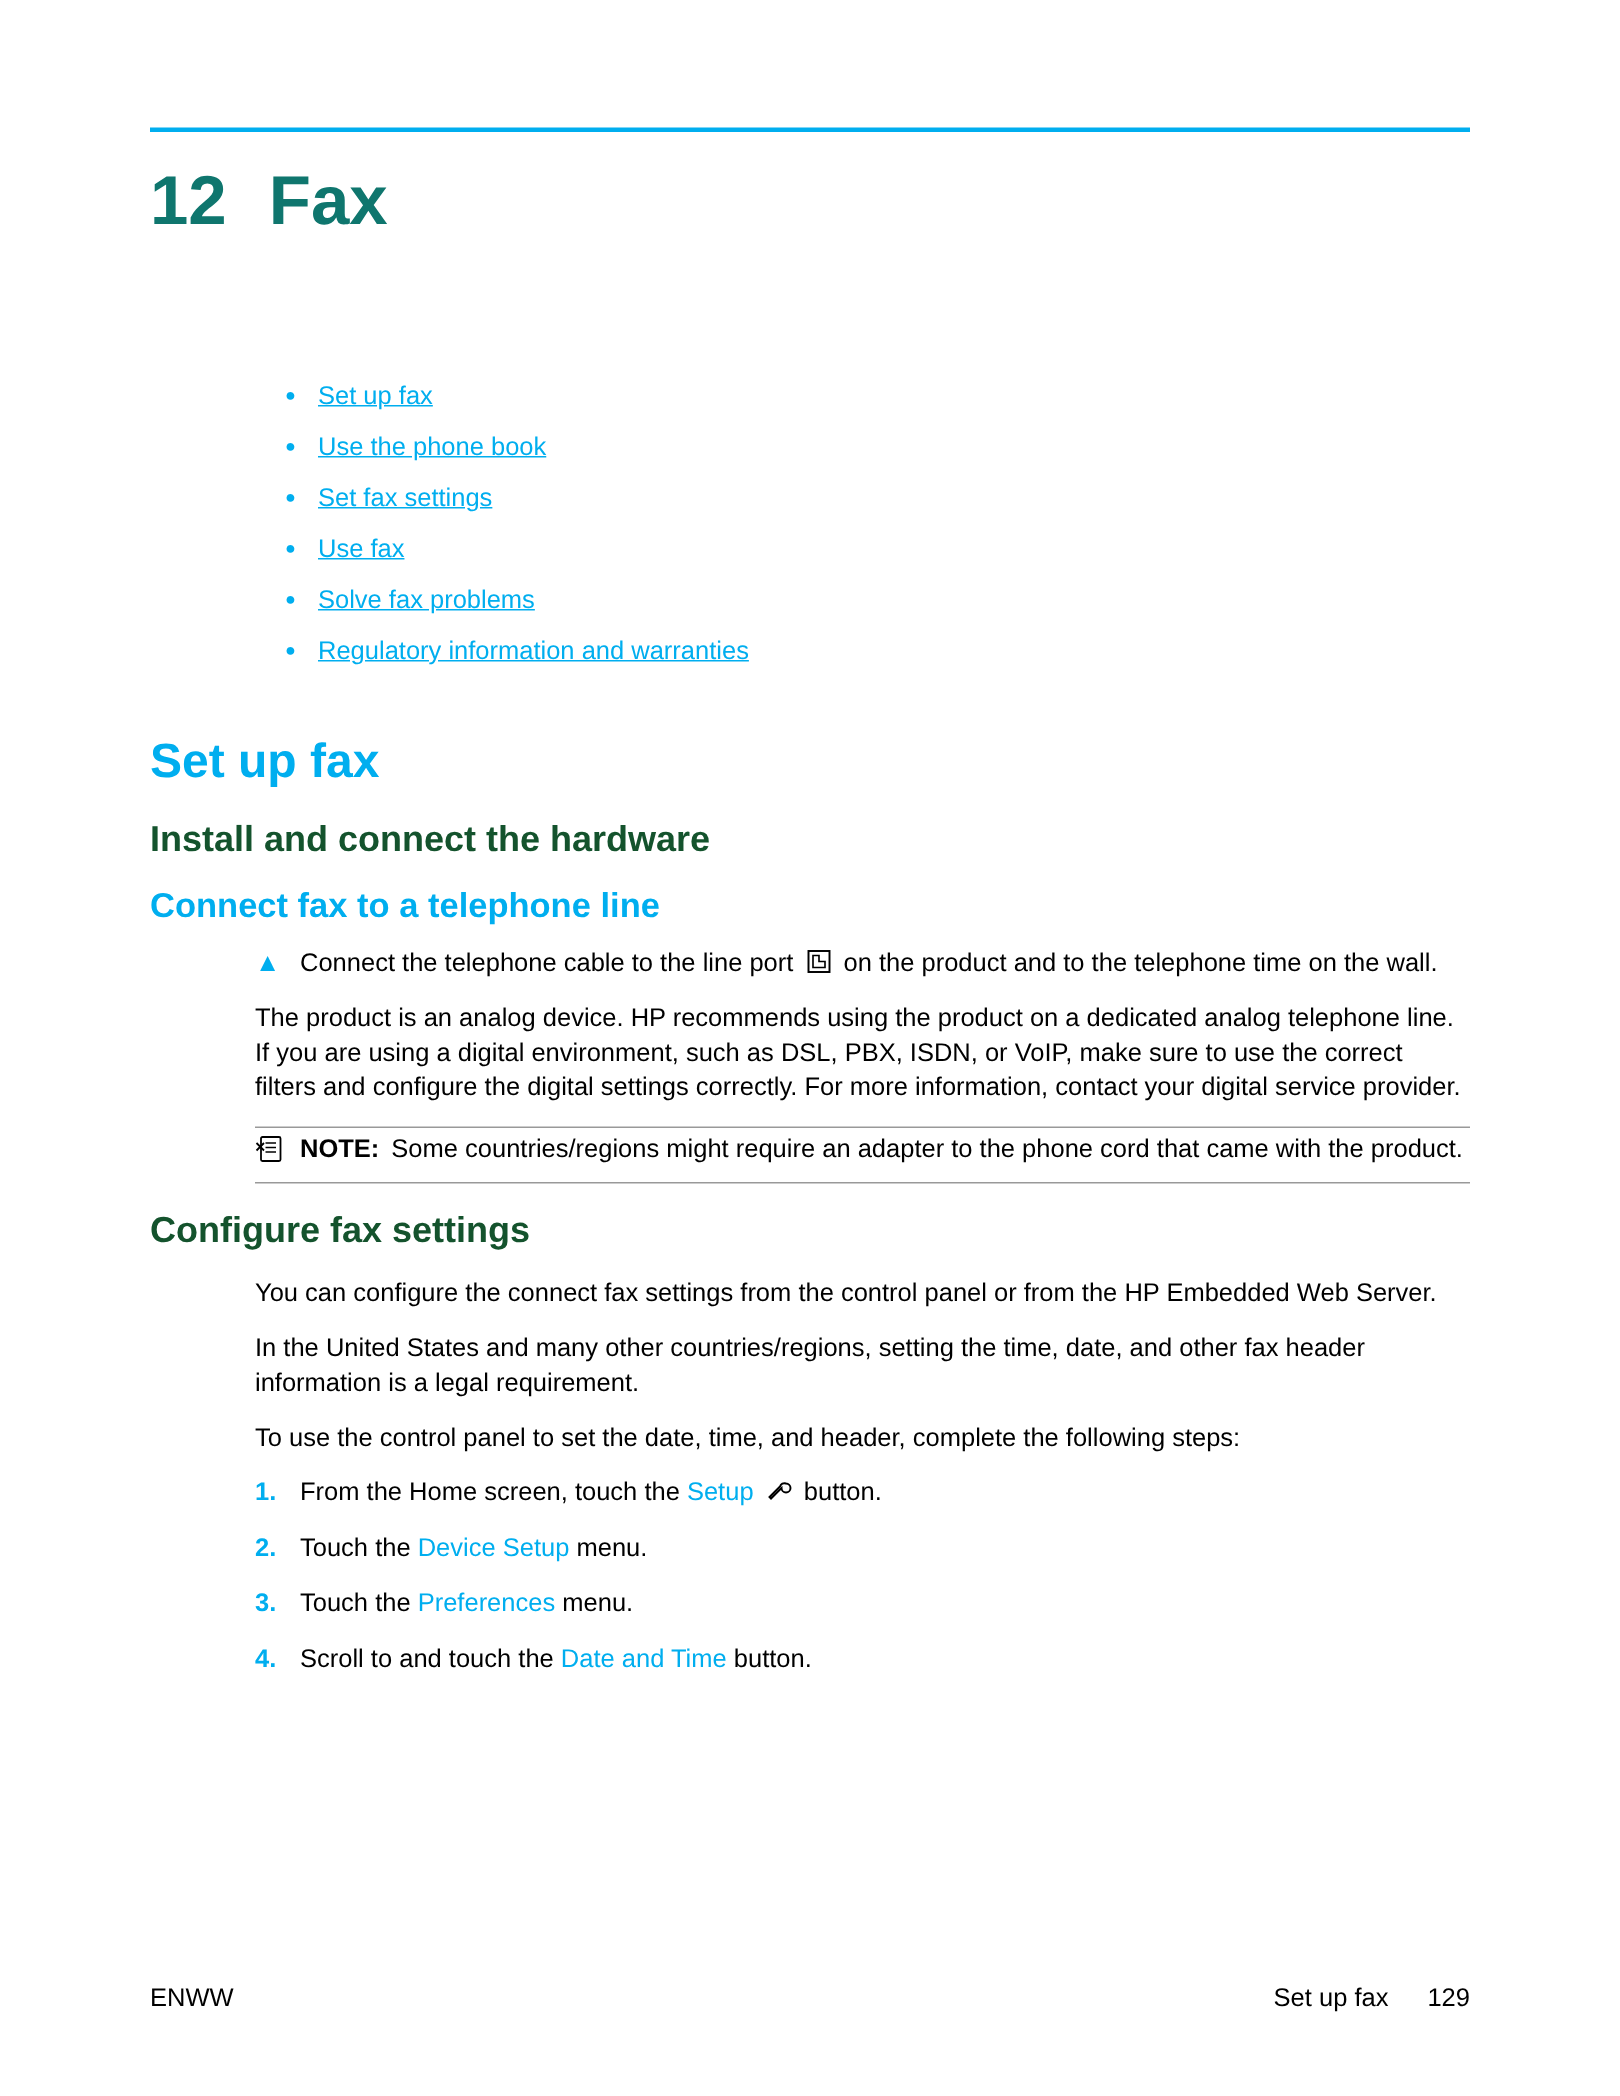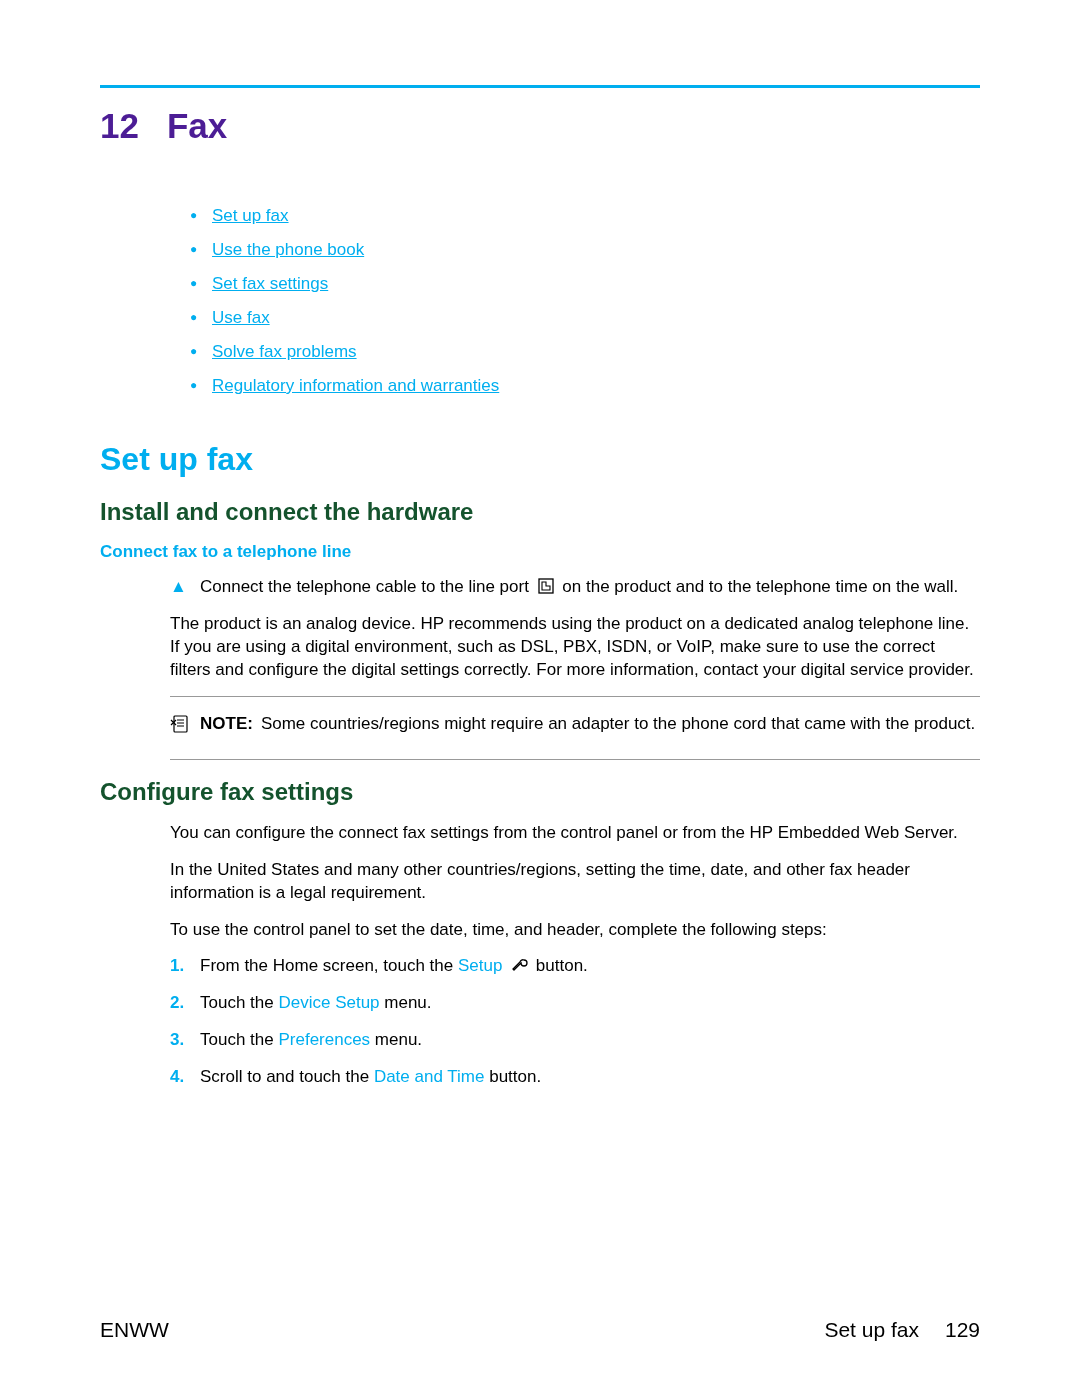--- a/index.html
+++ b/index.html
@@ -12,24 +12,24 @@
       color: #000;
     }
     .page {
       padding: 85px 100px 0 100px;
     }
     .top-rule {
       border-top: 3px solid #00aeef;
       margin-bottom: 18px;
     }
     .chapter-title {
-      font-size: 35px;
-      font-weight: bold;
-      color: #4c1d95;
-      margin-bottom: 60px;
+      font-size: 46px;
+      font-weight: bold;
+      color: #0f766e;
+      margin-bottom: 94px;
     }
     .chapter-title .num { margin-right: 28px; }
     .toc {
       list-style: none;
       margin-left: 90px;
       margin-bottom: 45px;
     }
     .toc li {
       font-size: 17px;
       margin-bottom: 14px;
@@ -56,21 +56,21 @@
     }
     .h2 {
       color: #14532d;
       font-size: 24px;
       font-weight: bold;
       margin-bottom: 16px;
       margin-top: 18px;
     }
     .h3 {
       color: #00aeef;
-      font-size: 17px;
+      font-size: 23px;
       font-weight: bold;
       margin-bottom: 14px;
       margin-top: 6px;
     }
     .body-block {
       margin-left: 70px;
     }
     .proc-item {
       display: flex;
       font-size: 17px;
@@ -84,21 +84,21 @@
     }
     .proc-bullet.tri { color: #00aeef; }
     .para {
       font-size: 17px;
       line-height: 1.35;
       margin-bottom: 14px;
     }
     .note-box {
       border-top: 1px solid #999;
       border-bottom: 1px solid #999;
-      padding: 16px 0;
+      padding: 3px 0;
       display: flex;
       font-size: 17px;
       line-height: 1.35;
       margin-bottom: 10px;
       margin-top: 4px;
     }
     .note-icon {
       flex: 0 0 30px;
       padding-top: 1px;
     }
@@ -126,21 +126,21 @@
       vertical-align: -3px;
       margin: 0 3px;
     }
     .footer {
       position: absolute;
       bottom: 55px;
       left: 100px;
       right: 100px;
       display: flex;
       justify-content: space-between;
-      font-size: 21px;
+      font-size: 17px;
     }
     .footer-right { display: flex; gap: 26px; }
   </style>
 </head>
 <body>
 
 <div class="page">
   <div class="top-rule"></div>
 
   <div class="chapter-title">

